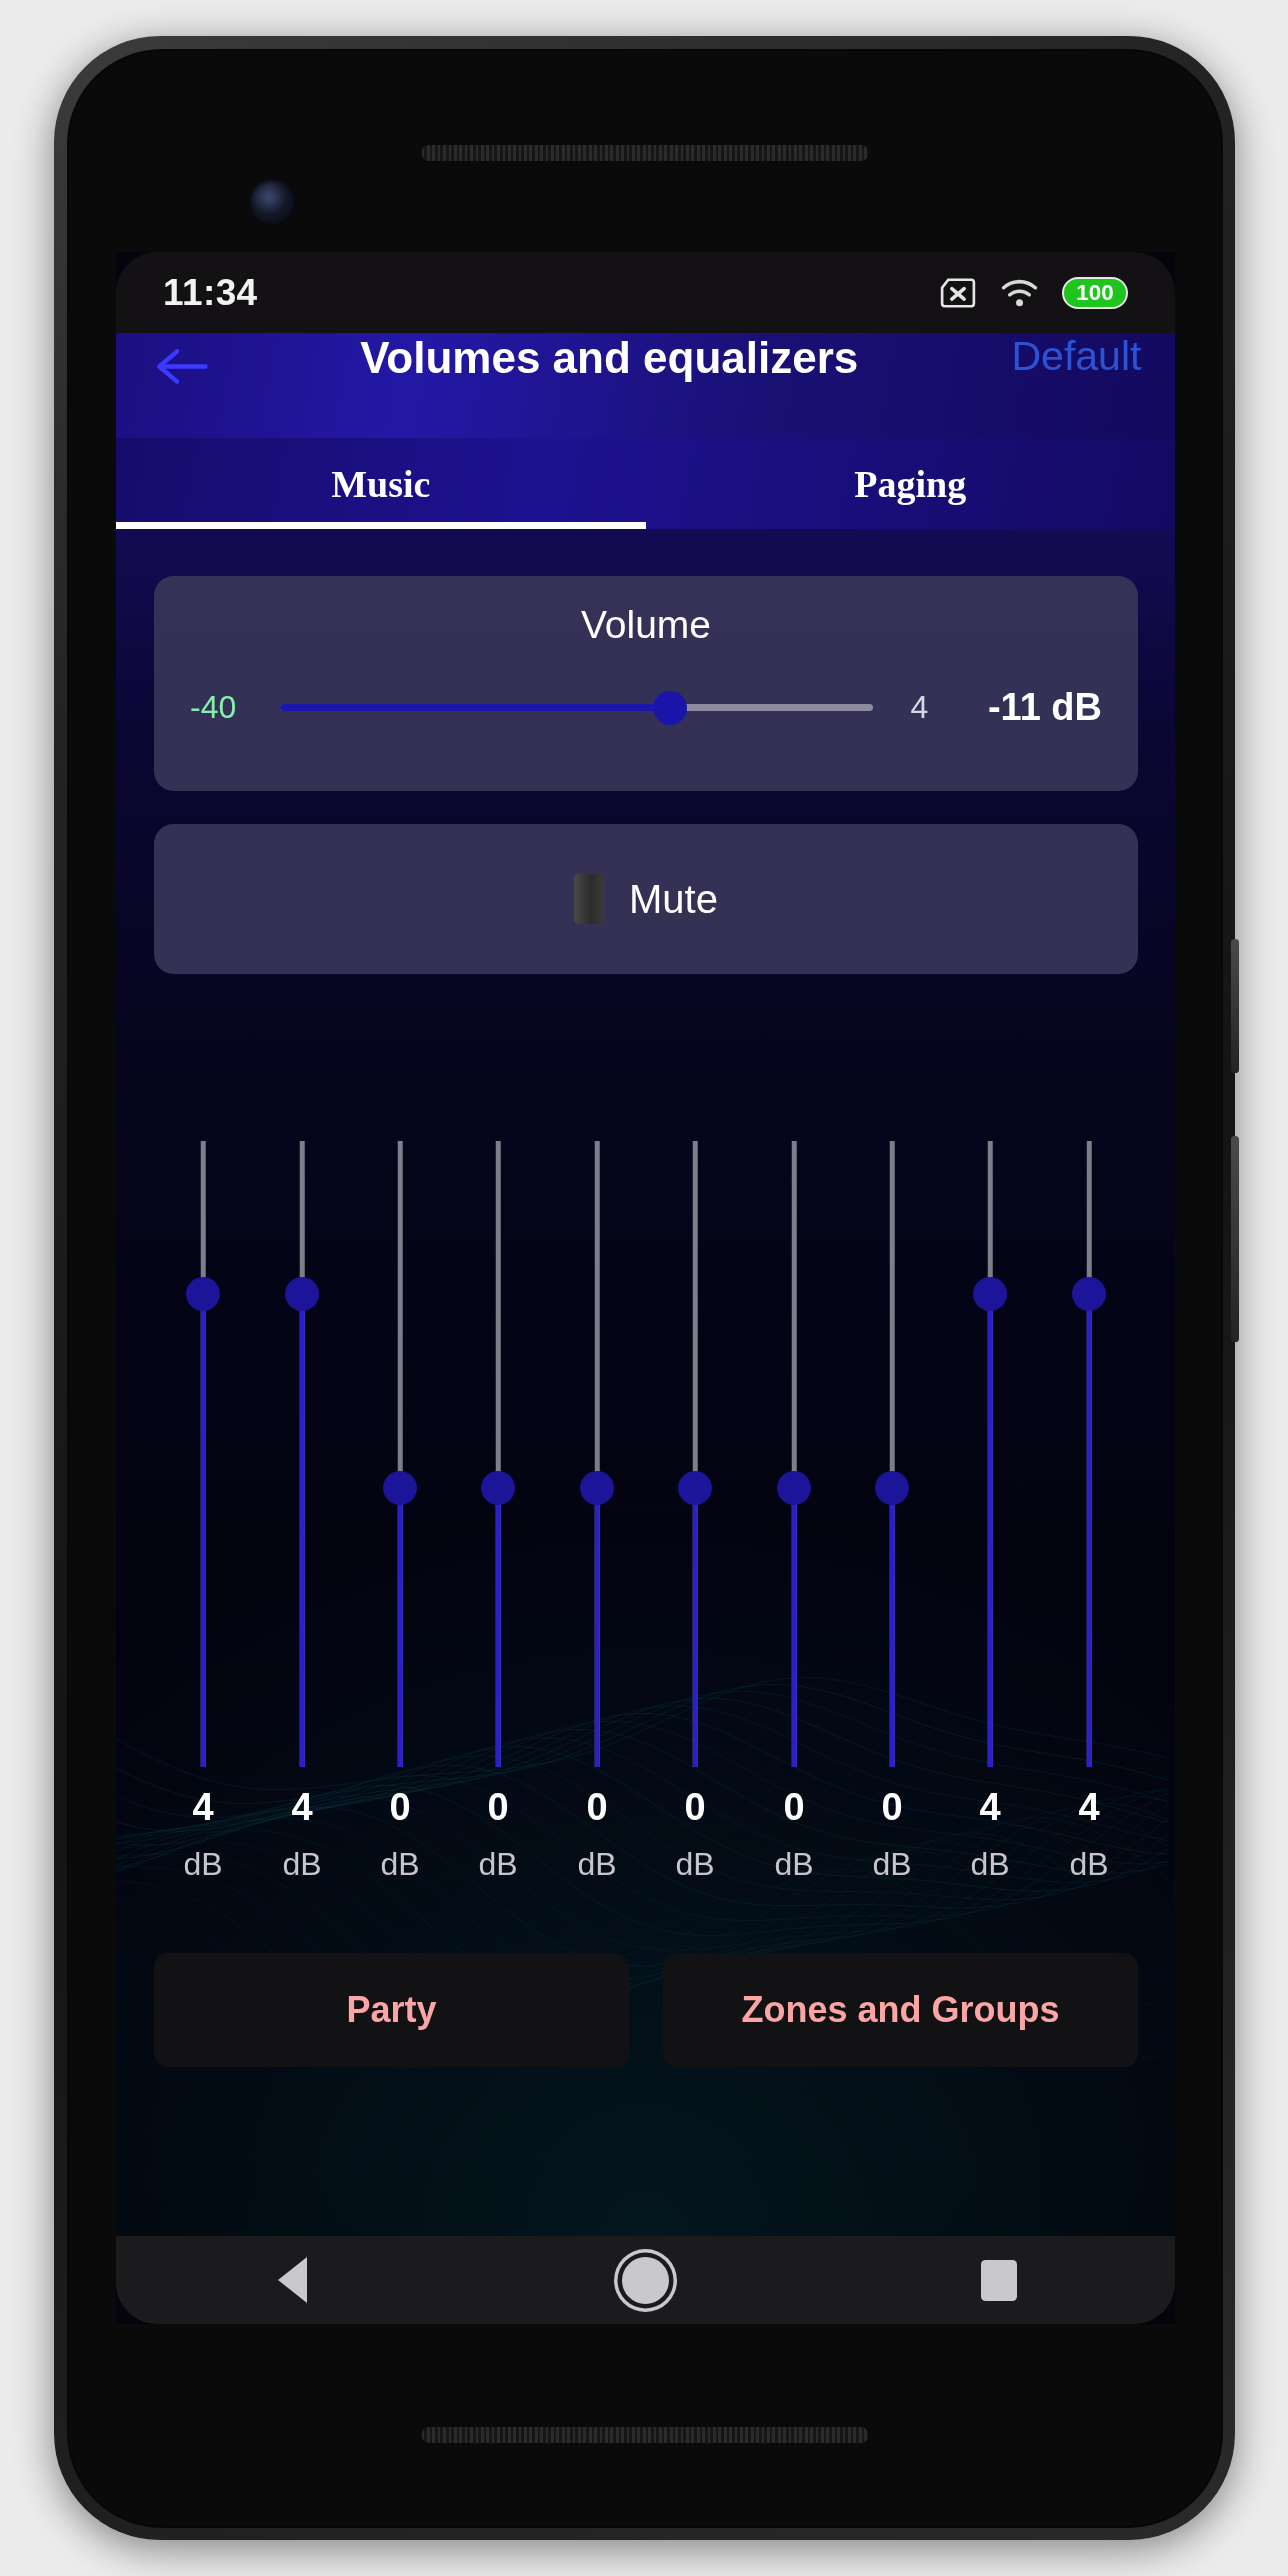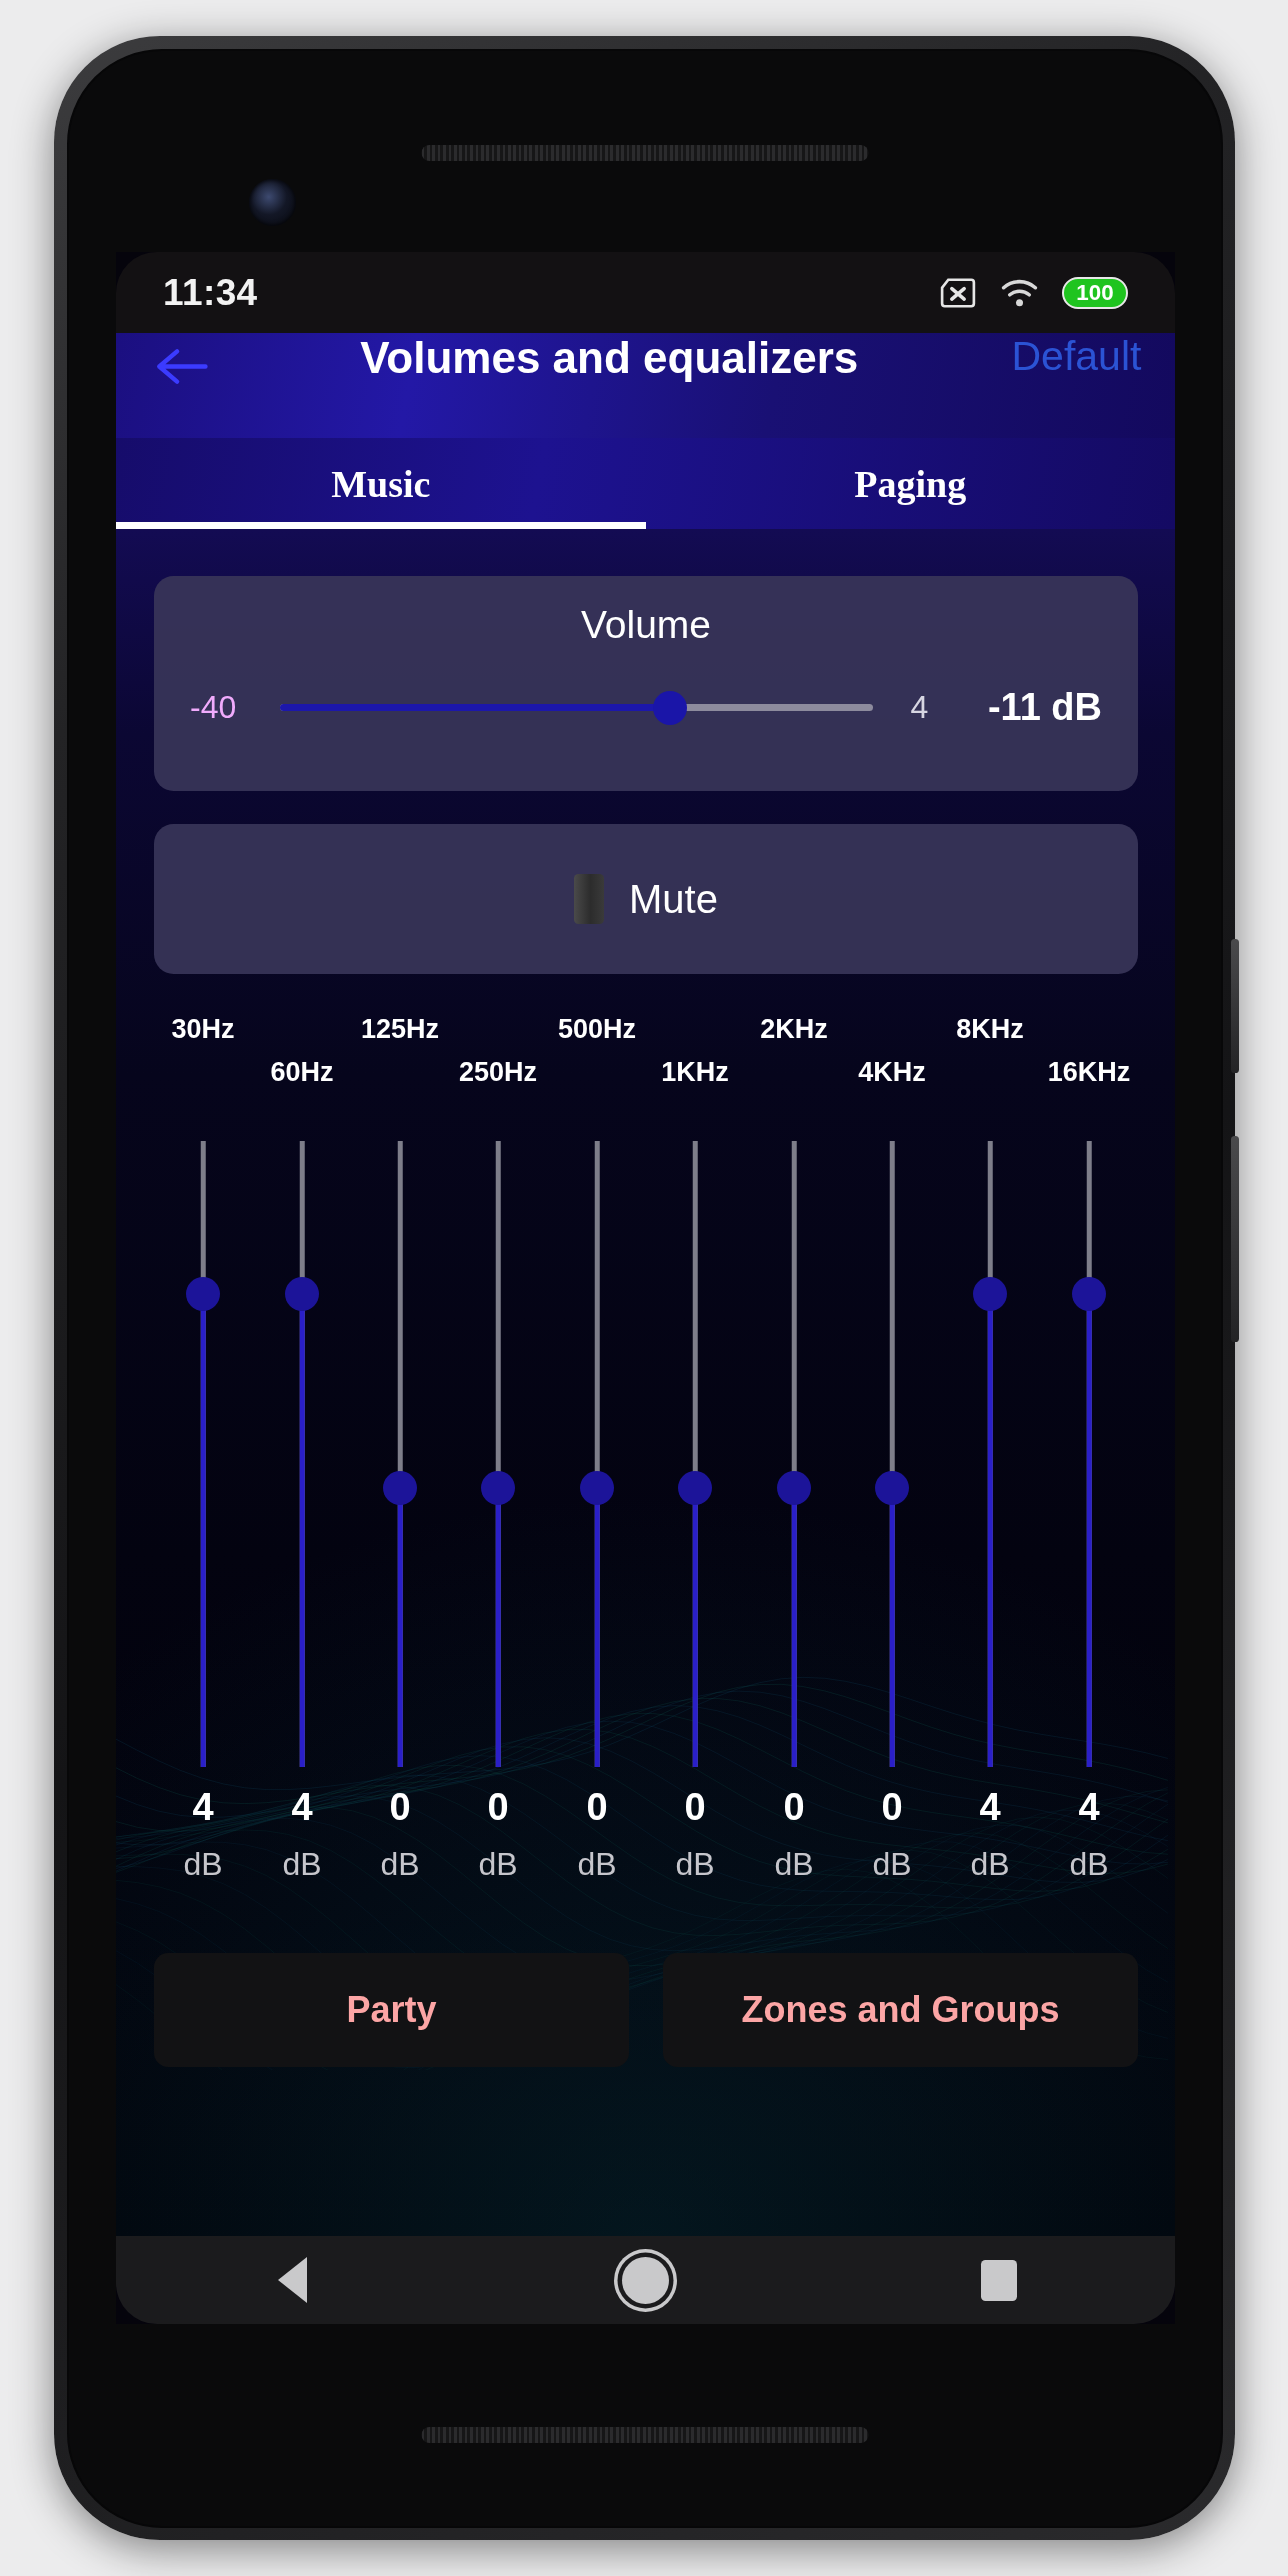--- a/index.html
+++ b/index.html
@@ -122,21 +122,21 @@
     background:rgba(56,53,88,.93);
     border-radius:19.7px;
   }
   #volume-card{ top:47px; height:215px; }
   #volume-card-title{
     text-align:center; color:#ffffff; font-size:39px; padding-top:27px;
   }
   #volume-slider-row{
     display:flex; align-items:center; padding:0 36px; margin-top:39px; gap:19.7px;
   }
-  #volume-min{ color:#f0abfc; font-size:32px; width:70px; }
+  #volume-min{ color:#86efac; font-size:32px; width:70px; }
   #volume-track-wrap{
     flex:1; height:39px; position:relative; display:flex; align-items:center;
   }
   #volume-track{
     position:absolute; left:0; right:0; height:7.2px; border-radius:3.6px;
     background:#8d8b9d;
   }
   #volume-fill{
     position:absolute; left:0; height:7.2px; border-radius:3.6px;
     background:#1c17ab;
@@ -324,32 +324,20 @@
         </div>
       </div>
 
       <div class="card" id="mute-card">
         <div id="mute-row">
           <div id="mute-checkbox"></div>
           <div id="mute-label">Mute</div>
         </div>
       </div>
 
-      <div id="freq-labels">
-          <div class="freq-label row-top" style="left: 49px;">30Hz</div>
-          <div class="freq-label row-bottom" style="left: 148px;">60Hz</div>
-          <div class="freq-label row-top" style="left: 246px;">125Hz</div>
-          <div class="freq-label row-bottom" style="left: 344px;">250Hz</div>
-          <div class="freq-label row-top" style="left: 443px;">500Hz</div>
-          <div class="freq-label row-bottom" style="left: 541px;">1KHz</div>
-          <div class="freq-label row-top" style="left: 640px;">2KHz</div>
-          <div class="freq-label row-bottom" style="left: 738px;">4KHz</div>
-          <div class="freq-label row-top" style="left: 836px;">8KHz</div>
-          <div class="freq-label row-bottom" style="left: 935px;">16KHz</div>
-        </div>
 
       <div id="eq-sliders">
           <div class="eq-slider" style="left: 49px;">
             <div class="eq-rail" style="background: rgb(126, 126, 138);"></div>
             <div class="eq-fill" style="height: 473px; background: rgb(42, 31, 200);"></div>
             <div class="eq-thumb" style="top: 153px; background: rgb(28, 20, 153);"></div>
           </div>
           <div class="eq-slider" style="left: 148px;">
             <div class="eq-rail" style="background: rgb(126, 126, 138);"></div>
             <div class="eq-fill" style="height: 473px; background: rgb(42, 31, 200);"></div>

